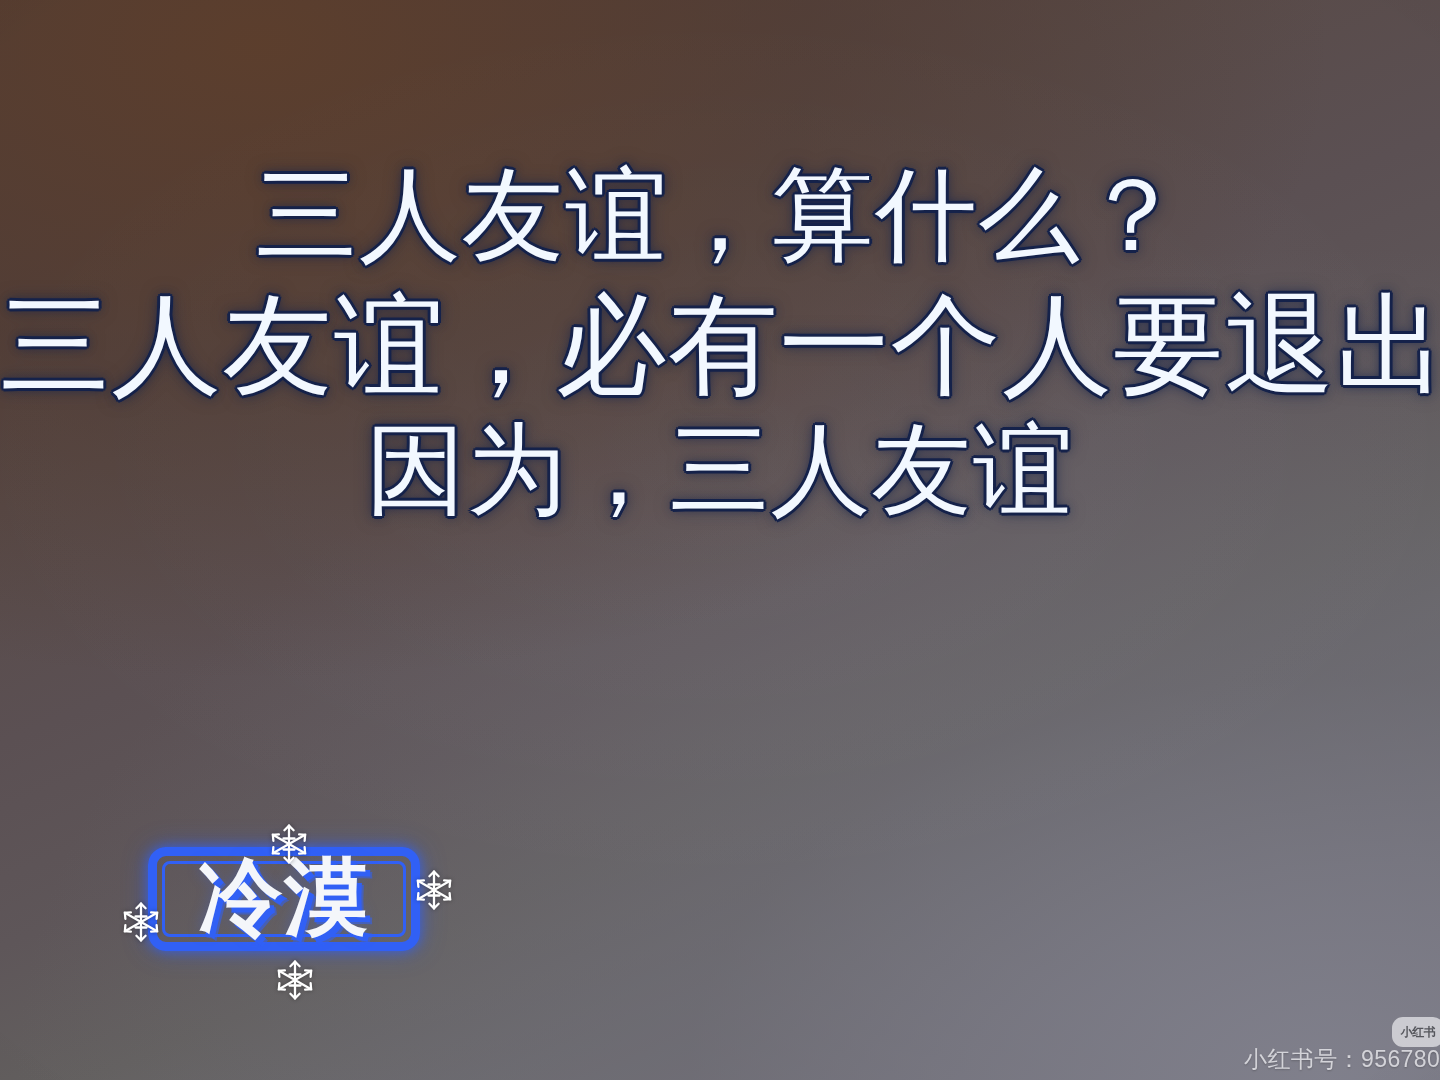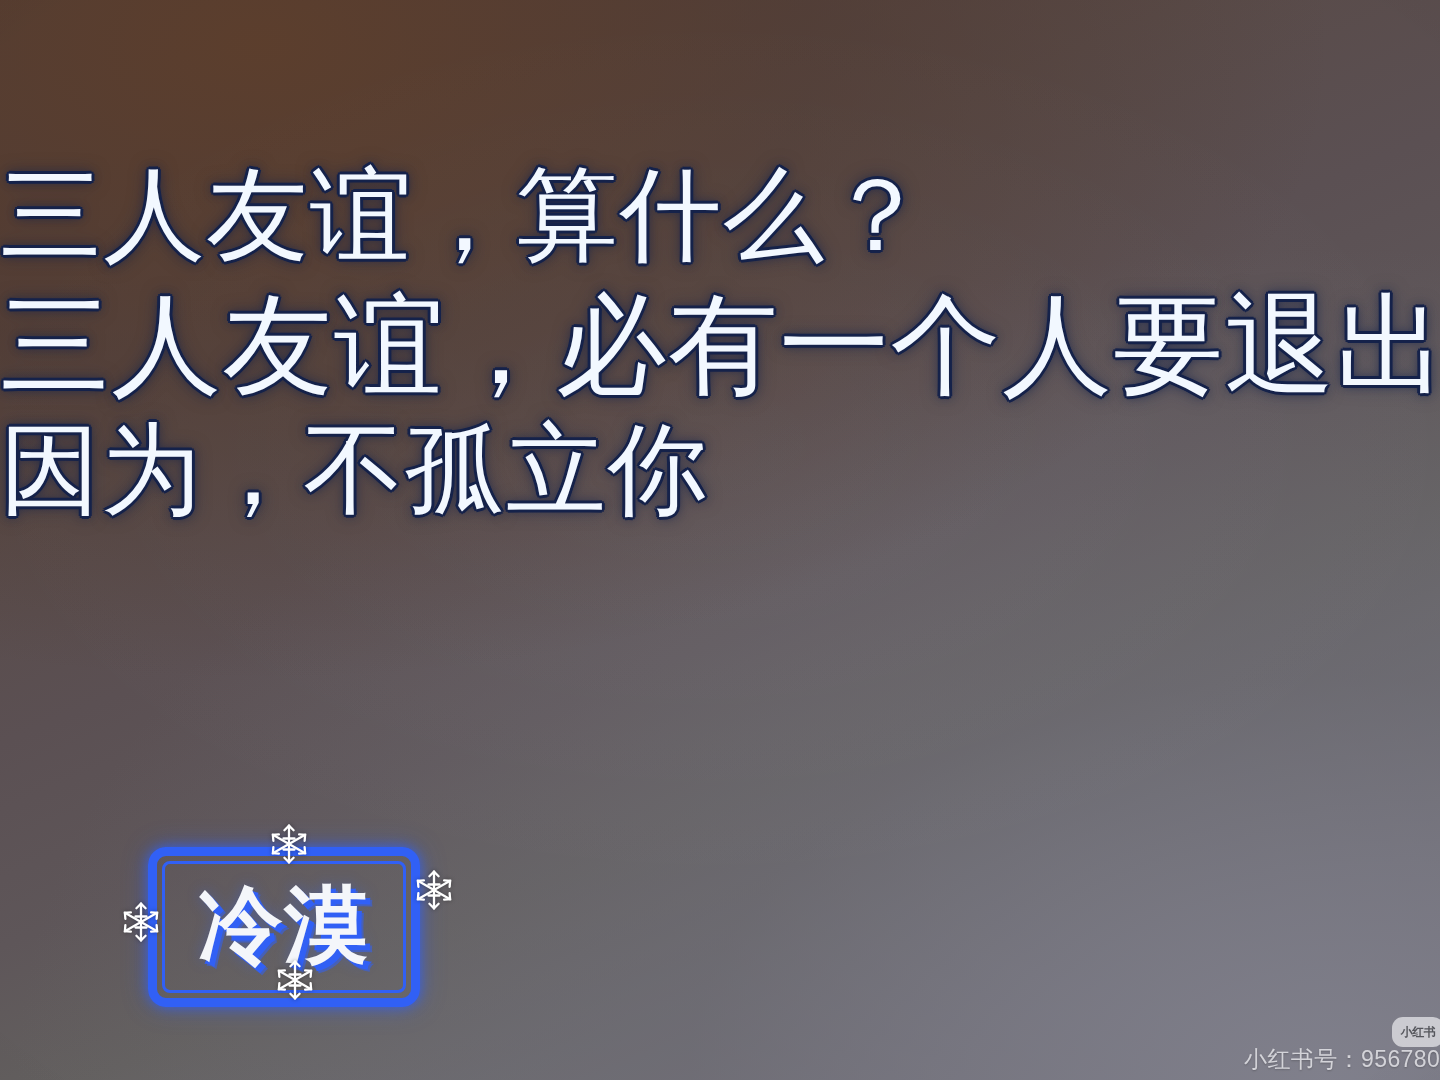--- a/index.html
+++ b/index.html
@@ -41,20 +41,21 @@
       radial-gradient(120% 120% at 50% 50%, rgba(0,0,0,0.0) 55%, rgba(0,0,0,0.18) 100%);
     mix-blend-mode: normal;
   }
 
   
   #quote {
     position: absolute;
     left: 0;
     top: 150px;
     width: 1440px;
+    text-align: center;
     white-space: nowrap;
   }
 
   .line {
     display: block;
     color: #f2f8ff;
     font-weight: 400;
     letter-spacing: 0.012em;
     line-height: 1.28;
     text-shadow:
@@ -83,21 +84,21 @@
     top: 833px;
     width: 330px;
     height: 180px;
   }
 
   #badge {
     position: absolute;
     left: 22px;
     top: 14px;
     width: 272px;
-    height: 160px;
+    height: 104px;
     box-sizing: border-box;
     border: 9px solid #3160f5;
     border-radius: 18px;
     box-shadow:
       0 0 12px rgba(49,96,245,0.75),
       0 0 26px rgba(49,96,245,0.40);
   }
 
   #badge-inner {
     position: absolute;
@@ -169,21 +170,21 @@
 </head>
 <body>
 
 <div id="stage">
 
   <div id="grain"></div>
 
   <div id="quote">
     <span class="line l1">三人友谊，算什么？</span>
     <span class="line l2">三人友谊，必有一个人要退出，</span>
-    <span class="line l3">因为，不孤立你</span>
+    <span class="line l3">因为，三人友谊</span>
   </div>
 
   <div id="badge-wrap">
 
     <div id="badge">
       <div id="badge-inner"></div>
       <div id="badge-text">冷漠</div>
     </div>
 
     <svg class="snow top" viewBox="0 0 100 100">

